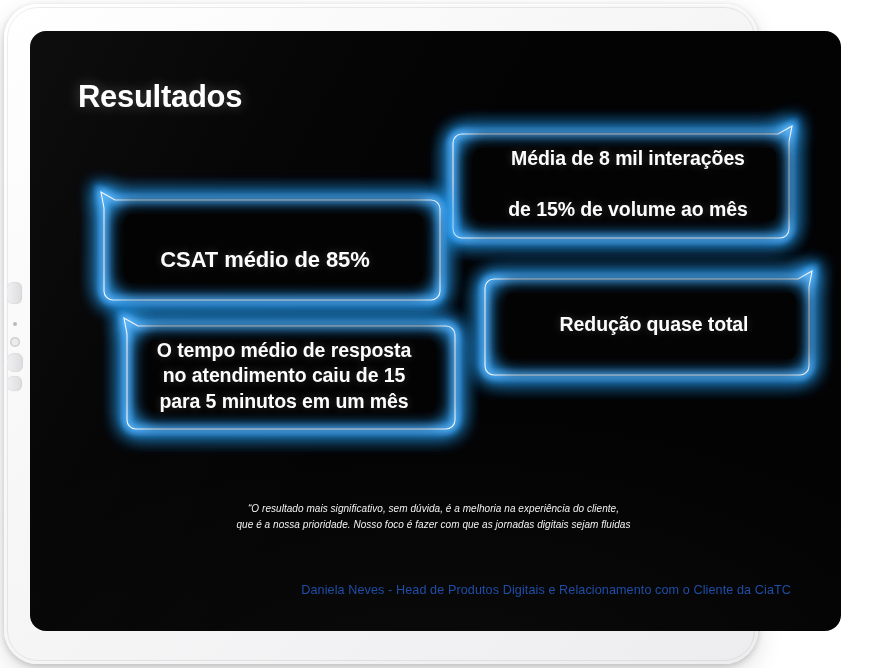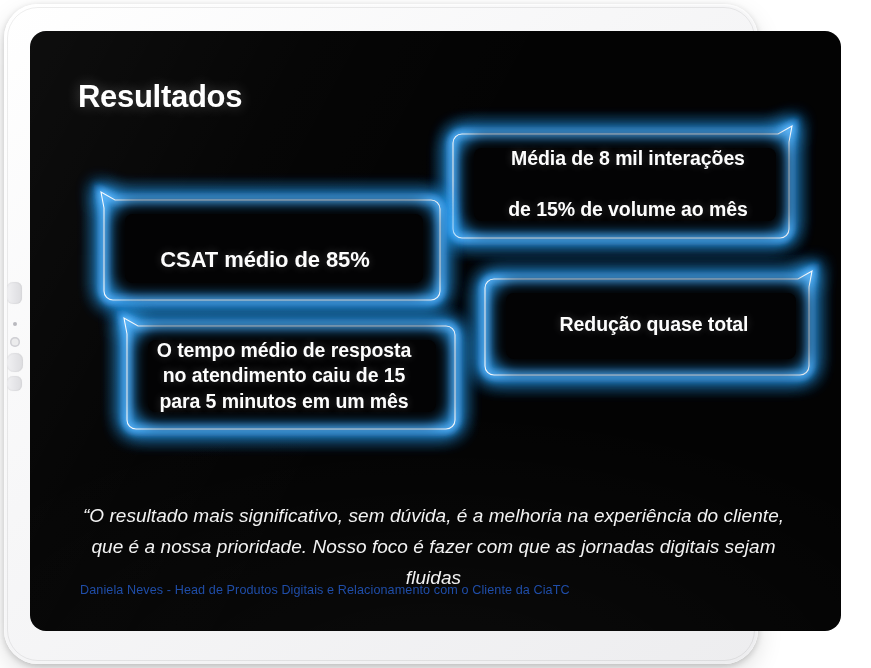--- a/index.html
+++ b/index.html
@@ -154,31 +154,31 @@
 
   
   .quote {
     position: absolute;
     left: 46px;
     right: 50px;
     top: 470px;
     text-align: center;
     color: #f2f2f2;
     font-style: italic;
-    font-size: 19px;
+    font-size: 10px;
     line-height: 1.62;
     letter-spacing: 0.05px;
     z-index: 6;
   }
   .attribution {
     position: absolute;
     left: 50px;
     right: 50px;
     top: 552px;
-    text-align: left;
+    text-align: right;
     color: #1f4da8;
     font-size: 12.6px;
     letter-spacing: 0.1px;
     z-index: 6;
   }
 </style>
 </head>
 <body>
 
 <div class="device">

